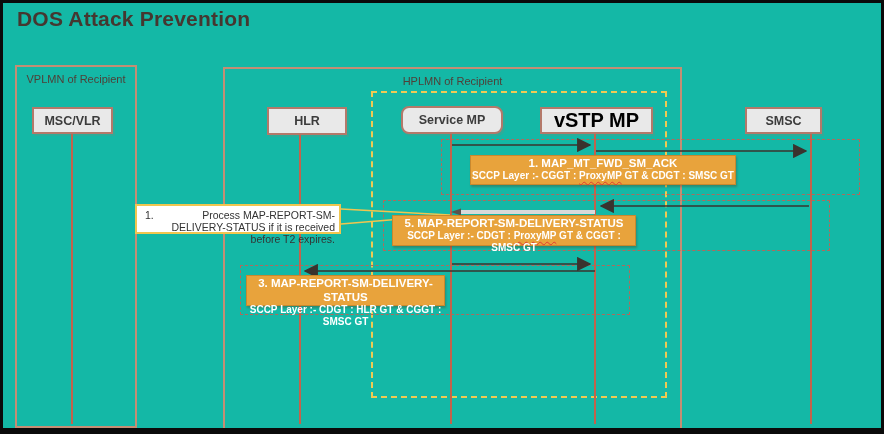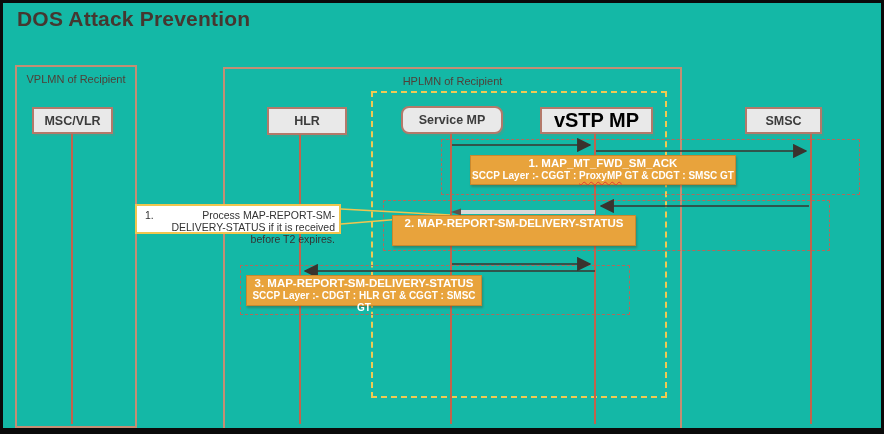--- a/index.html
+++ b/index.html
@@ -96,24 +96,25 @@
     <line x1="449" y1="261" x2="587" y2="261" stroke="#3a332e" stroke-width="1.6" marker-end="url(#ah)"></line>
     <line x1="592" y1="268" x2="302" y2="268" stroke="#3a332e" stroke-width="1.6" marker-end="url(#ah)"></line>
   </svg>
 
   <div class="msg" style="left:467px;top:152px;width:266px;height:30px;">
     <div class="l1">1. MAP_MT_FWD_SM_ACK</div>
     <div class="l2"><span>SCCP Layer :- CGGT : </span><span class="squiggle">ProxyMP</span><span> GT &amp; CDGT : SMSC GT</span></div>
   </div>
 
   <div class="msg" style="left:389px;top:212px;width:244px;height:31px;">
-    <div class="l1">2. MAP-REPORT-SM-DELIVERY-STATUS</div>
+    <div class="l1">5. MAP-REPORT-SM-DELIVERY-STATUS</div>
+    <div class="l2"><span>SCCP Layer :- CDGT : </span><span class="squiggle">ProxyMP</span><span> GT &amp; CGGT : SMSC GT</span></div>
   </div>
 
-  <div class="msg" style="left:243px;top:272px;width:236px;height:31px;">
+  <div class="msg" style="left:243px;top:272px;width:199px;height:31px;">
     <div class="l1">3. MAP-REPORT-SM-DELIVERY-STATUS</div>
     <div class="l2"><span>SCCP Layer :- CDGT : HLR GT &amp; CGGT : SMSC GT</span><span class="squiggle"></span><span></span></div>
   </div>
 
   <div class="note" style="left:132px;top:201px;width:206px;height:30px;">
     <span class="num">1.</span>
     <span class="txt">Process MAP-REPORT-SM-DELIVERY-STATUS if it is received before T2 expires.</span>
   </div>
 
 </div>

